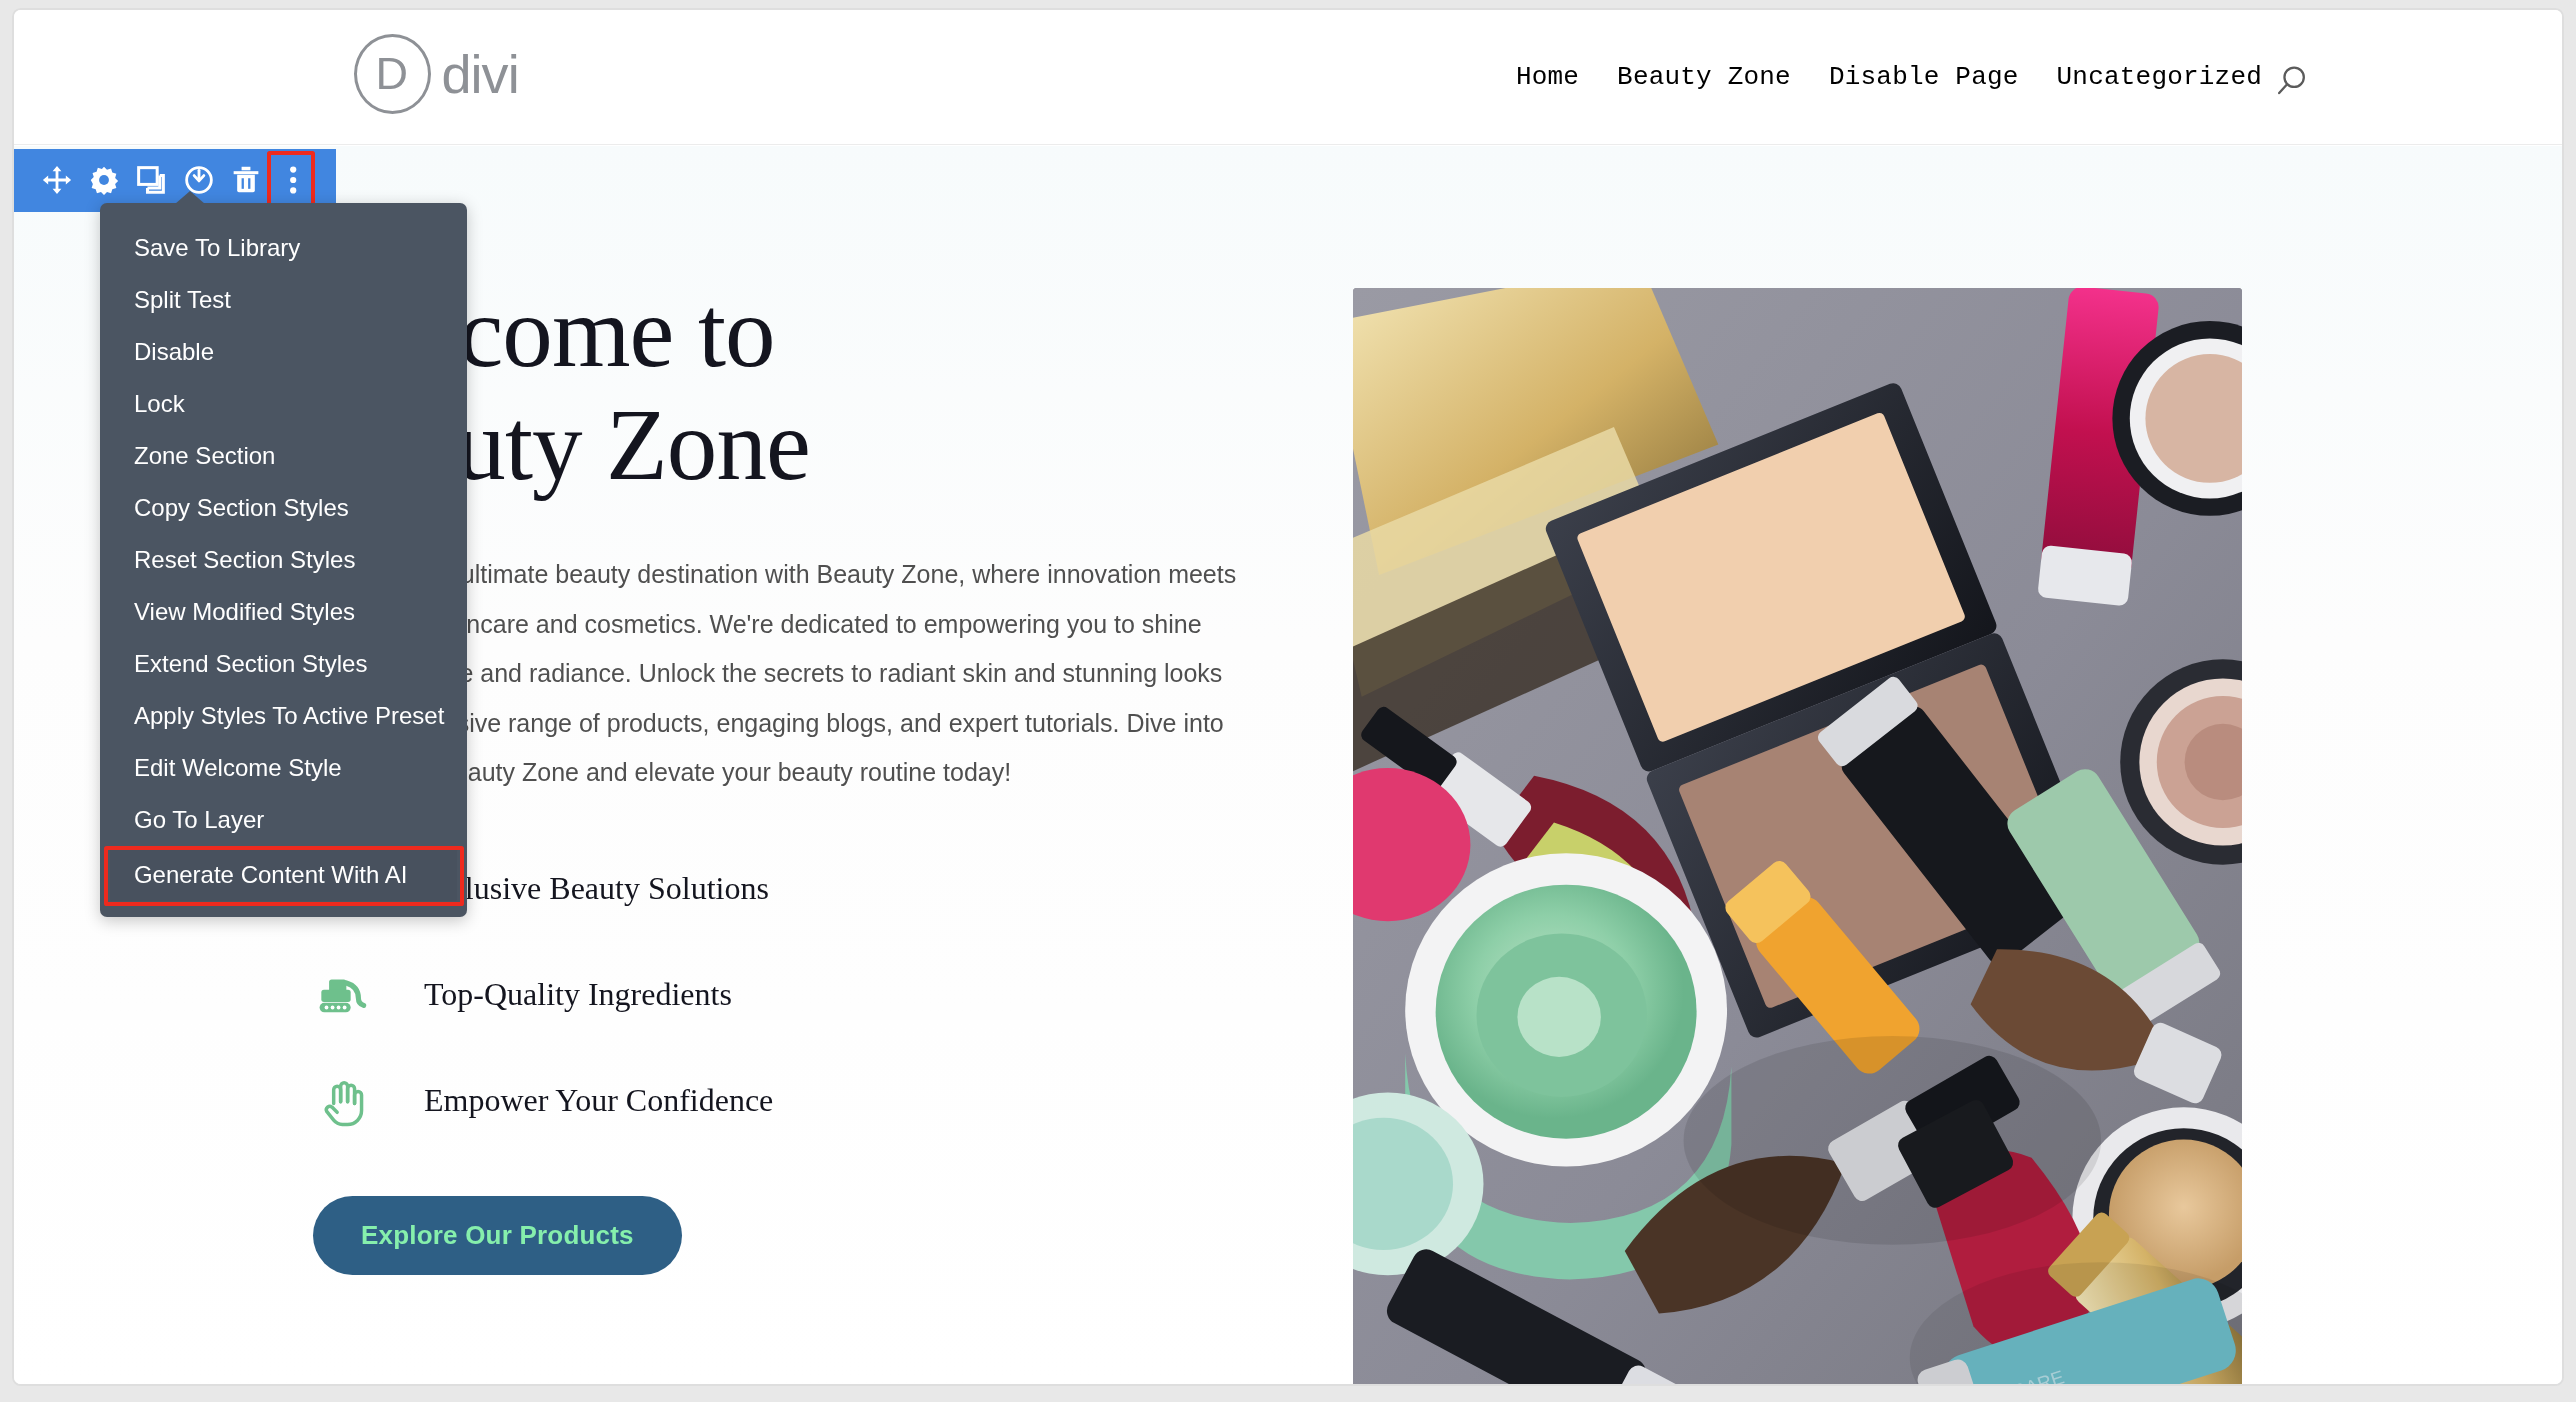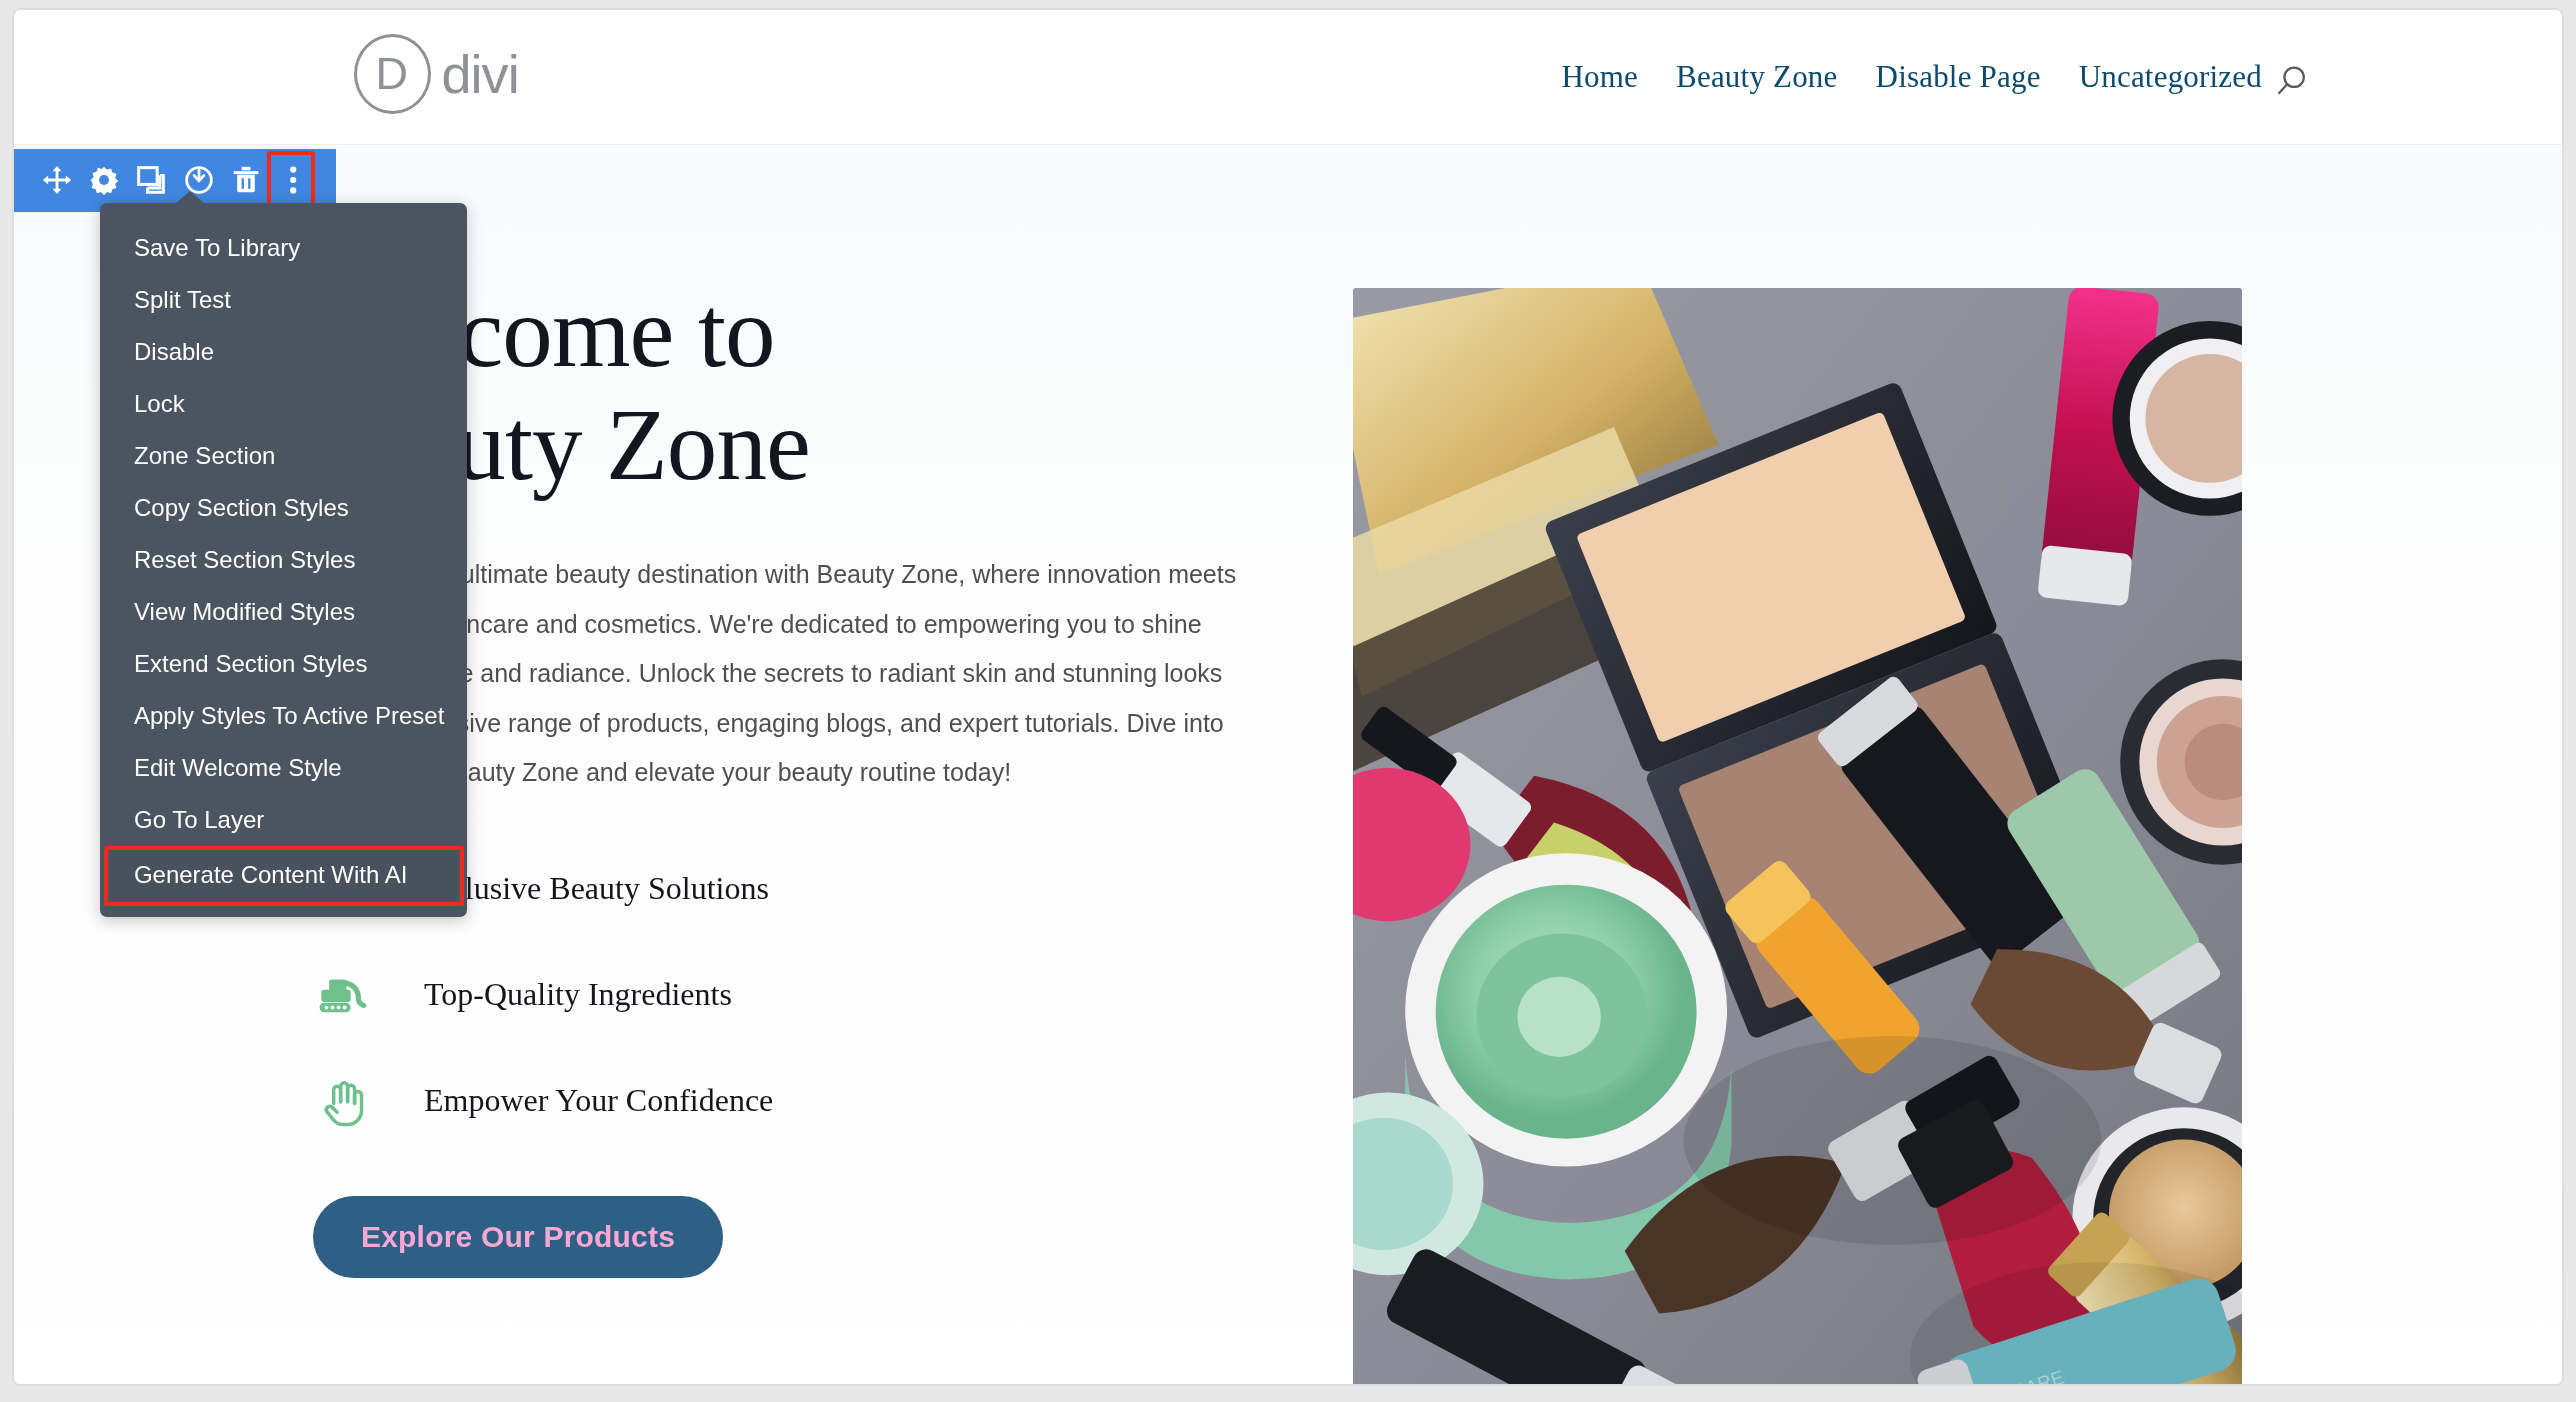--- a/index.html
+++ b/index.html
@@ -48,22 +48,22 @@
     font-family: "Liberation Sans", sans-serif;
     text-align: center;
   }
 
   .site-nav {
     position: absolute; right: 0; top: 0;
     height: 135px; display: flex; align-items: center;
     padding-right: 300px; gap: 38px;
   }
   .nav-link {
-    font-size: 31px; color: #0c4a6e;
-    font-family: Liberation Serif, serif;
+    font-size: 26px; color: #000000;
+    font-family: Liberation Mono, monospace;
     letter-spacing: 0.2px; white-space: nowrap;
     text-decoration: none;
   }
   .nav-search {
     position: absolute; right: 252px; top: 54px;
     width: 37px; height: 37px;
   }
   .nav-search svg { display: block; }
 
   
@@ -188,23 +188,23 @@
     font-family: "Liberation Serif", serif;
     font-size: 32px;
     color: #14151f;
   }
 
   .cta-button {
     margin-top: 42px;
     margin-left: 12px;
     display: inline-block;
     background: #2e5f85;
-    color: #f9a8d4;
+    color: #86efac;
     font-family: "Liberation Sans", sans-serif;
-    font-size: 30px;
+    font-size: 26px;
     font-weight: bold;
     padding: 24px 48px;
     border-radius: 42px;
     border: none;
     cursor: pointer;
     letter-spacing: 0.2px;
   }
 
   
   .hero-image {

